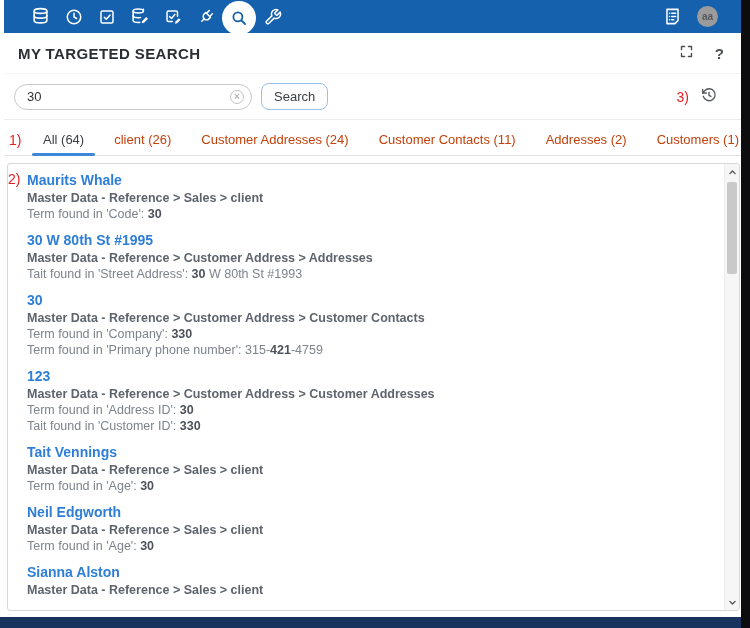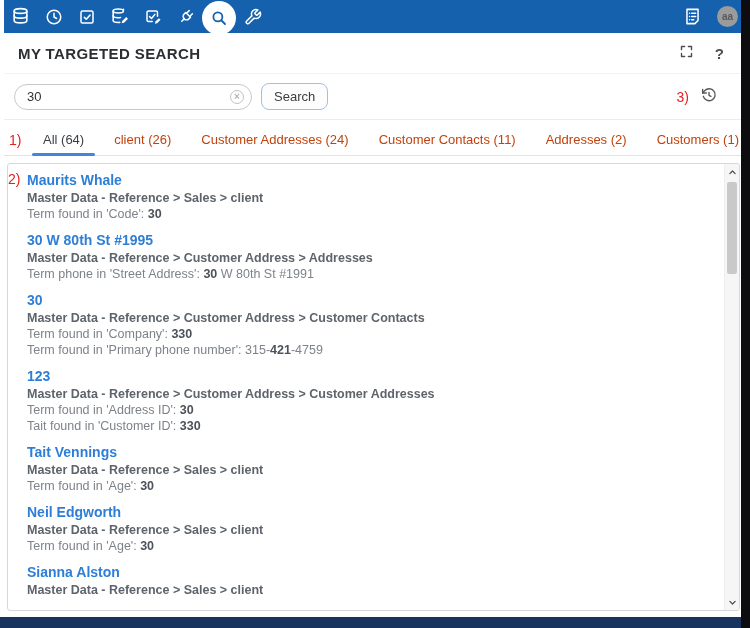--- a/index.html
+++ b/index.html
@@ -10,21 +10,21 @@
     position:relative;
     overflow:hidden;
   }
 
   
   .right-shade { position:absolute; top:0; right:0; width:9px; height:628px; background:#0d0d10; z-index:30; }
   .bottom-strip { position:absolute; left:0; bottom:0; width:741px; height:11px; background:#18335d; z-index:30; }
   .app-window { position:absolute; left:4px; top:0; width:738px; height:617px; background:#fff; }
 
   
-  .topbar { height:33px; background:#1561ad; display:flex; align-items:center; padding:0 0; position:relative; }
+  .topbar { height:33px; background:#1561ad; display:flex; align-items:center; padding:0 20px; position:relative; }
   .tb-icon { width:33px; height:33px; display:flex; align-items:center; justify-content:center; color:#fff; flex:0 0 auto; }
   .tb-icon svg { display:block; }
   .tb-search-active {
     width:34px; height:34px; border-radius:50%; background:#fff; color:#1561ad;
     display:flex; align-items:center; justify-content:center; margin:0 0; z-index:2; position:relative; top:1px;
   }
   .topbar-right { margin-left:auto; display:flex; align-items:center; gap:13px; padding-right:4px; }
   .avatar {
     width:21px; height:21px; border-radius:50%; background:#9b9b9b; color:#55595e;
     font-size:10px; font-weight:700; display:flex; align-items:center; justify-content:center; letter-spacing:0;
@@ -211,21 +211,21 @@
     <div class="result-title">Maurits Whale</div>
     <div class="result-path">Master Data - Reference &gt; Sales &gt; client</div>
     <div class="result-terms">
             <div class="term-line"><span>Term found in 'Code': </span><span class="term-bold">30</span></div>
           </div>
   </div>
         <div class="result">
     <div class="result-title">30 W 80th St #1995</div>
     <div class="result-path">Master Data - Reference &gt; Customer Address &gt; Addresses</div>
     <div class="result-terms">
-            <div class="term-line"><span>Term phone in 'Street Address': </span><span class="term-bold">30</span><span> W 80th St #1991</span></div>
+            <div class="term-line"><span>Tait found in 'Street Address': </span><span class="term-bold">30</span><span> W 80th St #1993</span></div>
           </div>
   </div>
         <div class="result">
     <div class="result-title">30</div>
     <div class="result-path">Master Data - Reference &gt; Customer Address &gt; Customer Contacts</div>
     <div class="result-terms">
             <div class="term-line"><span>Term found in 'Company': </span><span class="term-bold">330</span></div>
             <div class="term-line"><span>Term found in 'Primary phone number': 315-</span><span class="term-bold">421</span><span>-4759</span></div>
           </div>
   </div>

